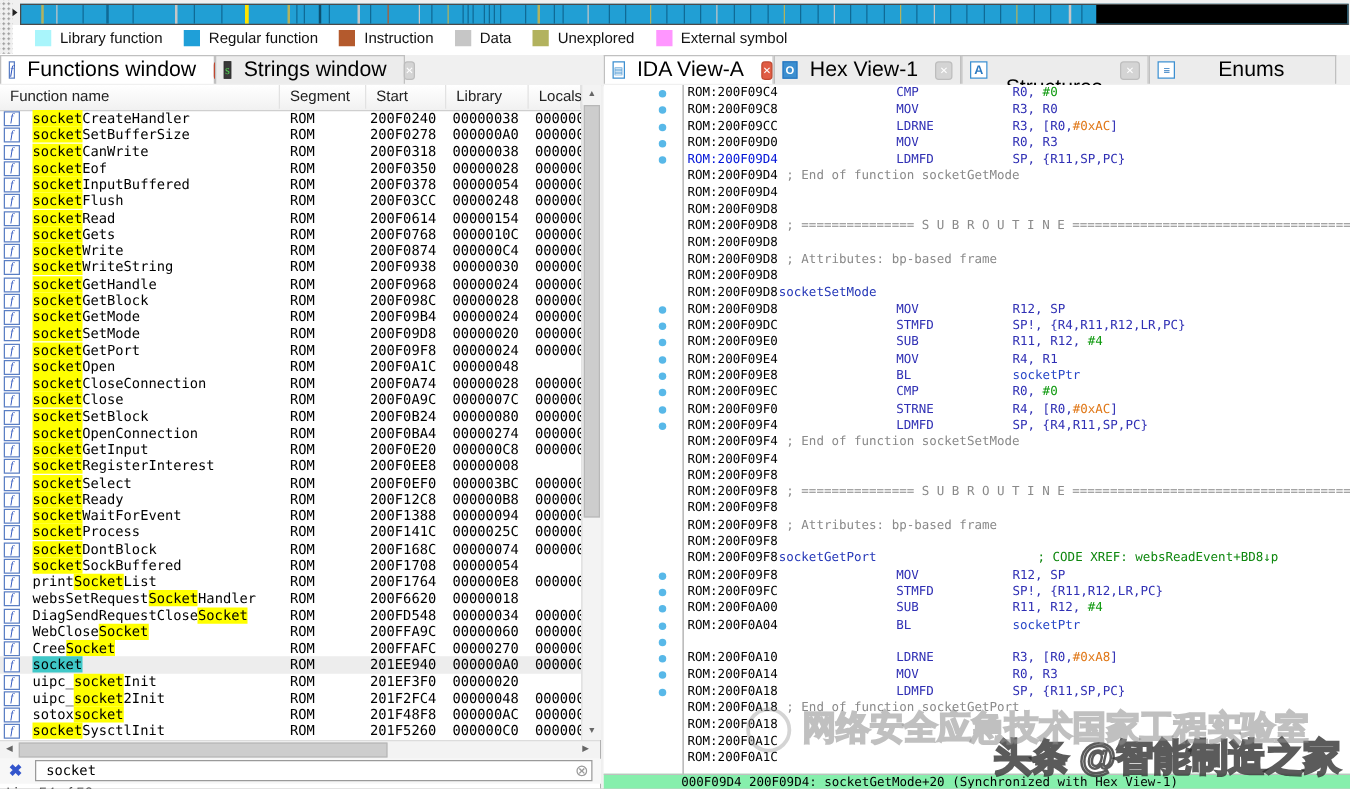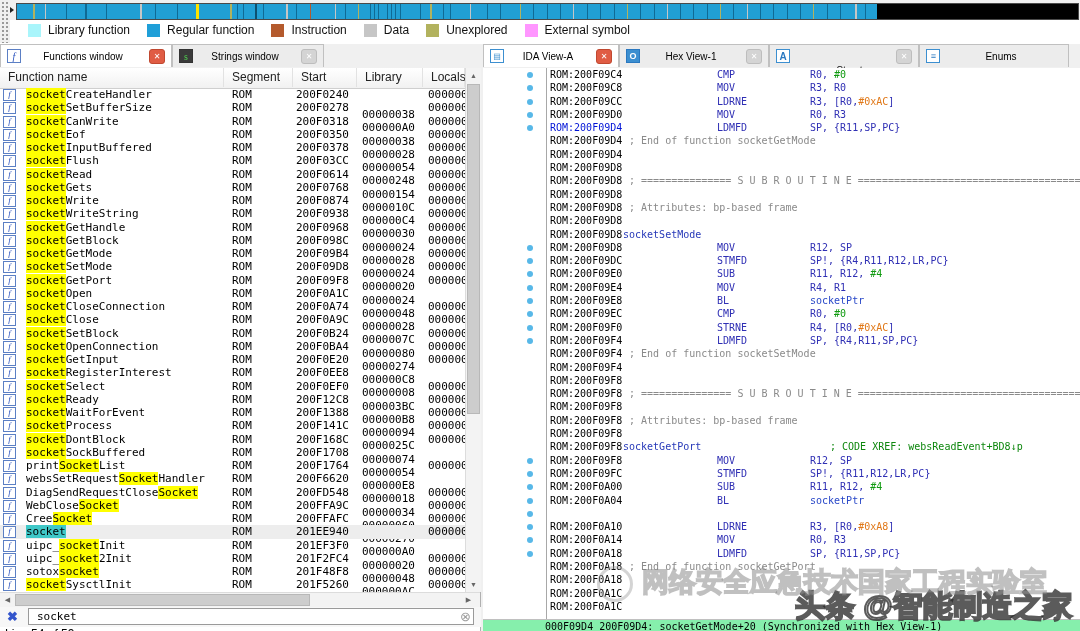--- a/index.html
+++ b/index.html
@@ -19,21 +19,21 @@
   .legend{position:absolute;left:28px;top:21px;height:18px;display:flex;align-items:center;gap:17px;}
   .leg-item{display:flex;align-items:center;gap:7px;font-size:12px;color:#111;}
   .leg-sw{width:13px;height:13px;display:inline-block;}
 
   
   .tabrow{position:absolute;left:0;top:44px;width:1080px;height:24px;background:#f0f0f0;border-bottom:1px solid #c8c8c8;}
   .tabgroup{position:absolute;top:0;height:24px;display:flex;}
   .tab{display:flex;align-items:center;height:23px;border:1px solid #c0c0c0;border-bottom:none;background:#ececec;
        padding:0 6px;box-sizing:border-box;}
   .tab.active{background:#fff;}
-  .tab-label{font-size:10px;color:#000;margin:0 10px;white-space:nowrap;}
+  .tab-label{font-size:17px;color:#000;margin:0 10px;white-space:nowrap;}
   .tab-close{width:14px;height:13px;border-radius:3px;font-size:8px;line-height:13px;text-align:center;color:#fff;margin-left:4px;}
   .tab-close.red{background:#e05c44;border:1px solid #c04830;}
   .tab-close.gray{background:#d4d4d4;border:1px solid #bdbdbd;}
   .tico{width:14px;height:14px;box-sizing:border-box;font-size:10px;line-height:13px;text-align:center;display:inline-block;}
   .ic-f{border:1px solid #5b7fc4;background:#fff;color:#2a52be;font-style:italic;font-family:"Liberation Serif",serif;}
   .ic-s{border:1px solid #333;background:#3a3a3a;color:#4fd04f;font-family:"Liberation Serif",serif;}
   .ic-view{border:1px solid #3c8fd0;background:#fff;color:#3c8fd0;font-size:8px;}
   .ic-hex{border:1px solid #2a78c0;background:#3c8fd0;color:#fff;font-size:9px;font-weight:bold;}
   .ic-struct{border:1px solid #3c8fd0;background:#fff;color:#2a78c0;font-weight:bold;font-size:10px;}
   .ic-enum{border:1px solid #3c8fd0;background:#fff;color:#2a78c0;font-size:9px;letter-spacing:-1px;}
@@ -46,21 +46,21 @@
          border-right:1px solid #e2e2e2;box-sizing:border-box;}
   .rows{position:absolute;left:0;top:20px;width:465px;height:504px;overflow:hidden;}
   .frow{position:relative;height:13.25px;line-height:13.25px;font-size:11px;white-space:nowrap;}
   .frow.sel{background:#ededed;}
   .ficon{position:absolute;left:3px;top:1px;width:11px;height:10px;border:1px solid #5b7fc4;background:#fff;
          color:#2a52be;font-style:italic;font-family:"Liberation Serif",serif;font-size:9px;line-height:9px;text-align:center;}
   .fname{position:absolute;left:26px;top:0;font-family:"DejaVu Sans Mono","Liberation Mono",monospace;color:#000;}
   .fname .hl{background:#ffff00;}
   .fname .shl{background:#3fc8c8;}
   .fcol{position:absolute;top:0;font-family:"DejaVu Sans Mono","Liberation Mono",monospace;color:#000;}
-  .c-seg{left:232px;} .c-start{left:296px;} .c-len{left:362px;margin-top:20px;} .c-loc{left:428px;}
+  .c-seg{left:232px;} .c-start{left:296px;} .c-len{left:362px;} .c-loc{left:428px;}
 
   .vscroll{position:absolute;left:465px;top:0;width:16px;height:524px;background:#f3f3f3;border-left:1px solid #dcdcdc;box-sizing:border-box;}
   .vs-btn{position:absolute;left:0;width:15px;height:15px;background:#f3f3f3;color:#666;font-size:7px;text-align:center;line-height:15px;}
   .vs-thumb{position:absolute;left:1px;width:13px;background:#cdcdcd;border:1px solid #b8b8b8;box-sizing:border-box;}
   .hscroll{position:absolute;left:0;top:524px;width:480px;height:15px;background:#f3f3f3;border-top:1px solid #dcdcdc;box-sizing:border-box;}
   .hs-btn{position:absolute;top:0;width:15px;height:14px;color:#666;font-size:7px;text-align:center;line-height:14px;}
   .hs-thumb{position:absolute;top:1px;height:12px;background:#cdcdcd;border:1px solid #b8b8b8;box-sizing:border-box;}
 
   .searchrow{position:absolute;left:0;top:539px;width:481px;height:20px;background:#f7f7f7;}
   .filter-ic{position:absolute;left:7px;top:2px;font-size:13px;color:#3355cc;font-weight:bold;}

